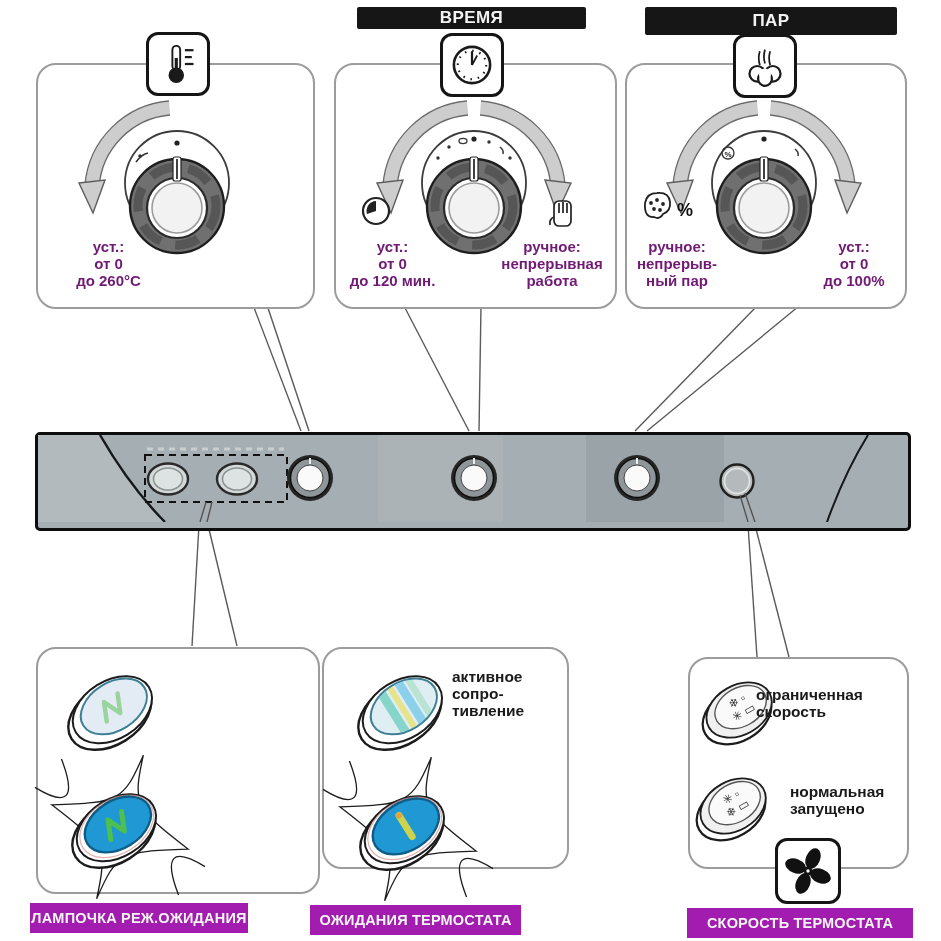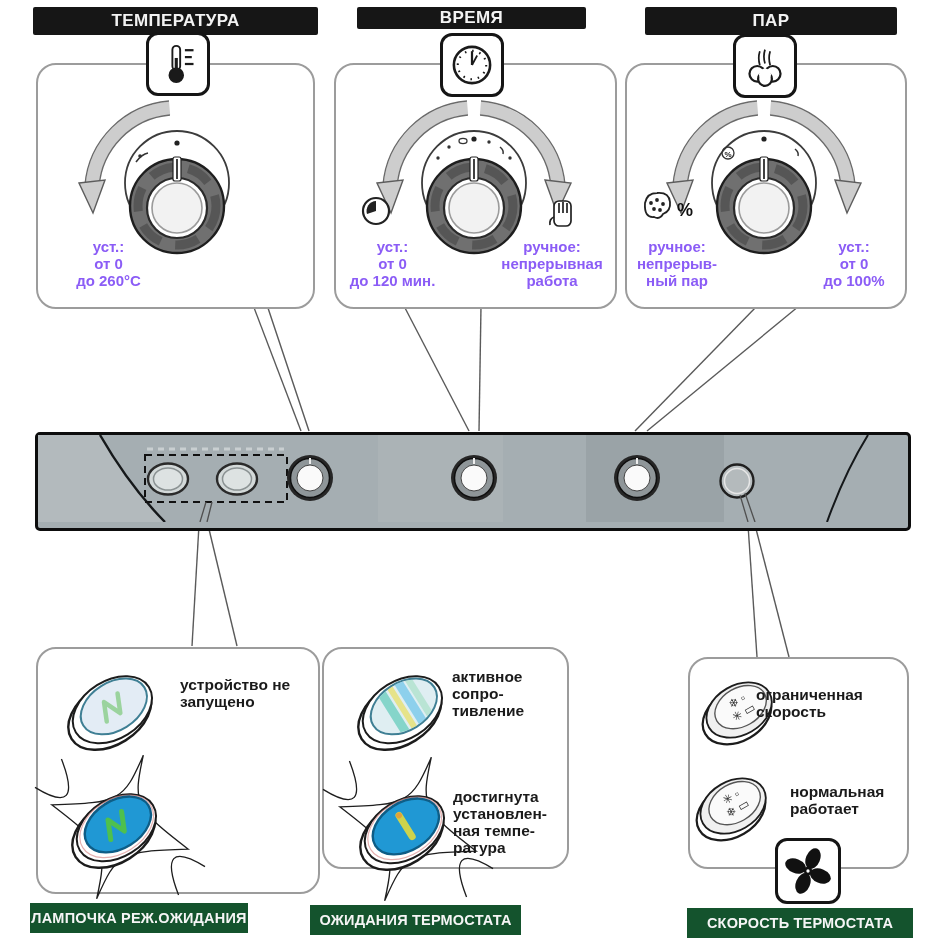--- a/index.html
+++ b/index.html
@@ -4,25 +4,25 @@
 <style>
   html,body{margin:0;padding:0;background:#fff;}
   .canvas{position:relative;width:941px;height:941px;background:#ffffff;
           font-family:"Liberation Sans",sans-serif;overflow:hidden;}
   .abs{position:absolute;}
   .hdr{background:#161616;color:#f3f3f3;display:flex;align-items:center;justify-content:center;
        font-size:17px;font-weight:700;letter-spacing:.4px;border-radius:2px;z-index:5;}
   .icon-sq{background:#fff;border:3.5px solid #151515;border-radius:12px;
            display:flex;align-items:center;justify-content:center;z-index:6;}
   .panelbox{background:#fff;border:2.5px solid #9c9c9c;border-radius:20px;z-index:2;}
-  .rlabel{font-size:15px;font-weight:700;color:#8b5cf6;text-align:center;line-height:1.12;
+  .rlabel{font-size:15px;font-weight:700;color:#701a75;text-align:center;line-height:1.12;
           white-space:pre-line;z-index:4;}
   .ilabel{font-size:15.5px;font-weight:600;color:#1a1a1a;line-height:1.1;
           white-space:pre-line;z-index:4;}
-  .blabel{background:#14532d;color:#f5f5f5;display:flex;align-items:center;justify-content:center;
+  .blabel{background:#a21caf;color:#f5f5f5;display:flex;align-items:center;justify-content:center;
           font-size:14.5px;font-weight:700;letter-spacing:.2px;white-space:nowrap;z-index:5;}
   .panel{background:#a5aeb2;border:3px solid #0d0d0d;border-radius:5px;z-index:3;}
   svg{display:block;}
 </style>
 </head>
 <body>
 
 <div class="canvas">
 
   <svg class="abs" style="left:0;top:0;z-index:1" width="941" height="941" viewBox="0 0 941 941">
@@ -33,21 +33,20 @@
         <path d="M481 306 L479 431"></path>
       <path d="M757 306 L635 431"></path>
         <path d="M799 306 L647 431"></path>
       <path d="M199 525 L192 646"></path>
         <path d="M208 525 L237 646"></path>
       <path d="M748 525 L757 657"></path>
         <path d="M755 525 L789 657"></path>
     </g>
   </svg>
 
-  <div class="abs hdr" style="left:33px;top:7px;width:285px;height:28px">ТЕМПЕРАТУРА</div>
   <div class="abs hdr" style="left:357px;top:7px;width:229px;height:22px">ВРЕМЯ</div>
   <div class="abs hdr" style="left:645px;top:7px;width:252px;height:28px">ПАР</div>
 
   <div class="abs icon-sq" style="left:146px;top:32px;width:58px;height:58px">
     <svg width="50" height="50" viewBox="0 0 58 58">
       <rect x="22.5" y="8" width="9" height="28" rx="4.5" fill="#fff" stroke="#1a1a1a" stroke-width="2.2"></rect>
       <rect x="25.2" y="22" width="3.6" height="15" fill="#1a1a1a"></rect>
       <circle cx="27" cy="42" r="8" fill="#1a1a1a" stroke="#1a1a1a" stroke-width="2"></circle>
       <line x1="37" y1="13" x2="47" y2="13" stroke="#1a1a1a" stroke-width="2.6"></line>
       <line x1="37" y1="21" x2="45" y2="21" stroke="#1a1a1a" stroke-width="2.6"></line>
@@ -228,22 +227,20 @@
   <svg class="abs" style="left:38px;top:652px;z-index:4" width="150" height="110" viewBox="0 0 150 110">
     <g transform="rotate(-32 75 55)">
       <ellipse cx="68" cy="60" rx="45" ry="30" fill="#fff" stroke="#1c1c1c" stroke-width="2.4"></ellipse>
       <ellipse cx="73" cy="57" rx="43" ry="29" fill="#fff" stroke="#1c1c1c" stroke-width="2"></ellipse>
       <ellipse cx="76" cy="55" rx="36" ry="24" fill="#e3ecf5" stroke="#3f7f94" stroke-width="2"></ellipse>
       <g transform="translate(76 55)">
         <path d="M-14 9 L-6 -9 L2 9 L10 -9" fill="none" stroke="#8ecf8e" stroke-width="4.5" stroke-linecap="round" stroke-linejoin="round" opacity="0.85"></path>
       </g>
     </g>
   </svg>
-  <div class="abs ilabel" style="left:180px;top:676px;width:125px">устройство не
-запущено</div>
 
   <svg class="abs" style="left:15px;top:742px;z-index:3" width="210" height="170" viewBox="0 0 220 180">
     <g stroke="#1e1e1e" stroke-width="1.4" fill="none">
       <path d="M110 10 C115 62 118 66 186 90 C118 114 115 118 110 170 C105 118 102 114 34 90 C102 66 105 62 110 10 Z" transform="rotate(18 110 90)"></path>
       <path d="M20 48 Q72 80 48 18"></path>
       <path d="M200 132 Q148 100 172 162"></path>
     </g>
   </svg>
   <svg class="abs" style="left:42px;top:770px;z-index:4" width="150" height="110" viewBox="0 0 150 110">
     <g transform="rotate(-32 75 55)">
@@ -292,24 +289,20 @@
       <ellipse cx="68" cy="60" rx="45" ry="30" fill="#fff" stroke="#1c1c1c" stroke-width="2.4"></ellipse>
       <ellipse cx="73" cy="57" rx="43" ry="29" fill="#fff" stroke="#1c1c1c" stroke-width="2"></ellipse>
       <ellipse cx="74" cy="56" rx="40" ry="27" fill="none" stroke="#d98f8f" stroke-width="1.2" opacity="0.7"></ellipse>
       <ellipse cx="76" cy="55" rx="36" ry="24" fill="#2098d4" stroke="#0e5d86" stroke-width="2.4"></ellipse>
       <g transform="translate(76 55)">
         <line x1="0" y1="-13" x2="0" y2="12" stroke="#cdd34c" stroke-width="7" stroke-linecap="round"></line>
         <circle cx="0" cy="-13" r="3" fill="#e2a23a"></circle>
       </g>
     </g>
   </svg>
-  <div class="abs ilabel" style="left:453px;top:788px;width:110px">достигнута
-установлен-
-ная темпе-
-ратура</div>
 
   <div class="abs panelbox" style="left:688px;top:657px;width:217px;height:208px"></div>
   <svg class="abs" style="left:684px;top:662px;z-index:4" width="110" height="92" viewBox="0 0 120 100">
     <g transform="rotate(-30 60 50)">
       <ellipse cx="54" cy="56" rx="40" ry="28" fill="#fff" stroke="#1c1c1c" stroke-width="2.4"></ellipse>
       <ellipse cx="59" cy="52" rx="38" ry="27" fill="#f0f0f0" stroke="#1c1c1c" stroke-width="2"></ellipse>
       <ellipse cx="62" cy="50" rx="30" ry="21" fill="#fafafa" stroke="#555" stroke-width="1.5"></ellipse>
       <text x="62" y="47" font-size="13" text-anchor="middle" fill="#333">❄ ▫</text>
       <text x="62" y="61" font-size="13" text-anchor="middle" fill="#333">✳ ▭</text>
     </g>
@@ -320,21 +313,21 @@
   <svg class="abs" style="left:678px;top:758px;z-index:4" width="110" height="92" viewBox="0 0 120 100">
     <g transform="rotate(-30 60 50)">
       <ellipse cx="54" cy="56" rx="40" ry="28" fill="#fff" stroke="#1c1c1c" stroke-width="2.4"></ellipse>
       <ellipse cx="59" cy="52" rx="38" ry="27" fill="#f0f0f0" stroke="#1c1c1c" stroke-width="2"></ellipse>
       <ellipse cx="62" cy="50" rx="30" ry="21" fill="#fafafa" stroke="#555" stroke-width="1.5"></ellipse>
       <text x="62" y="47" font-size="13" text-anchor="middle" fill="#333">✳ ▫</text>
       <text x="62" y="61" font-size="13" text-anchor="middle" fill="#333">❄ ▭</text>
     </g>
   </svg>
   <div class="abs ilabel" style="left:790px;top:783px;width:110px">нормальная
-работает</div>
+запущено</div>
 
   <div class="abs icon-sq" style="left:775px;top:838px;width:60px;height:60px;z-index:6">
     <svg width="50" height="50" viewBox="0 0 60 60">
       <ellipse cx="30" cy="14" rx="8.5" ry="13" fill="#111" transform="rotate(22 30 30)"></ellipse>
       <ellipse cx="30" cy="14" rx="8.5" ry="13" fill="#111" transform="rotate(112 30 30)"></ellipse>
       <ellipse cx="30" cy="14" rx="8.5" ry="13" fill="#111" transform="rotate(202 30 30)"></ellipse>
       <ellipse cx="30" cy="14" rx="8.5" ry="13" fill="#111" transform="rotate(292 30 30)"></ellipse>
       <circle cx="30" cy="30" r="5" fill="#111"></circle>
       <circle cx="30" cy="30" r="2" fill="#fff"></circle>
     </svg>

